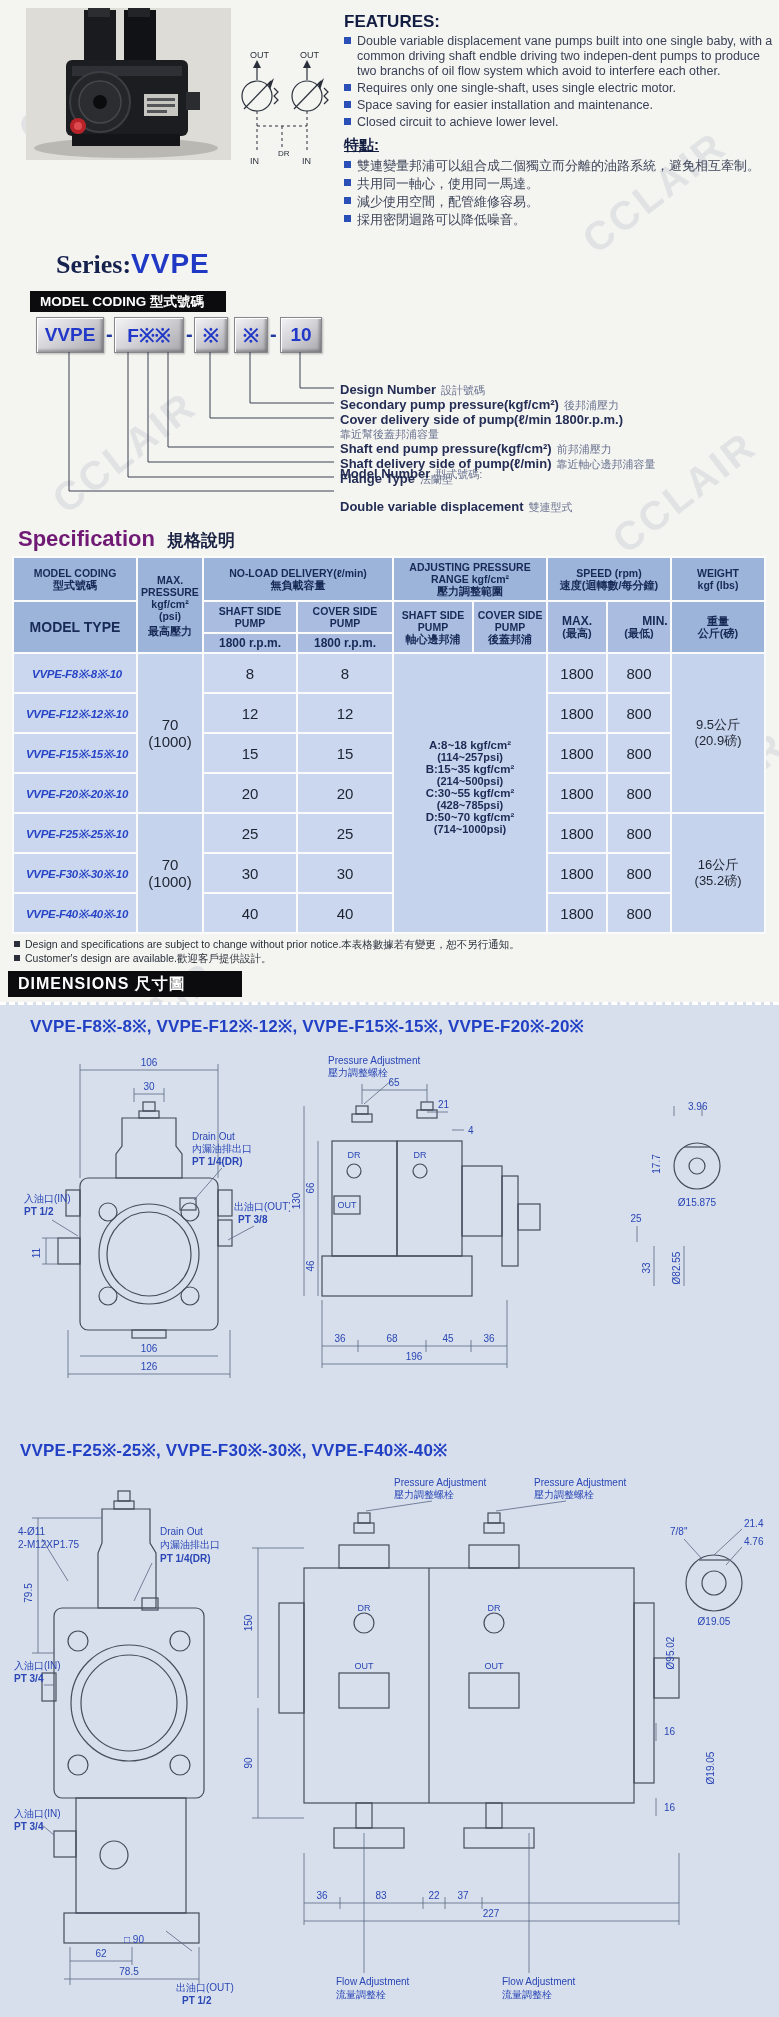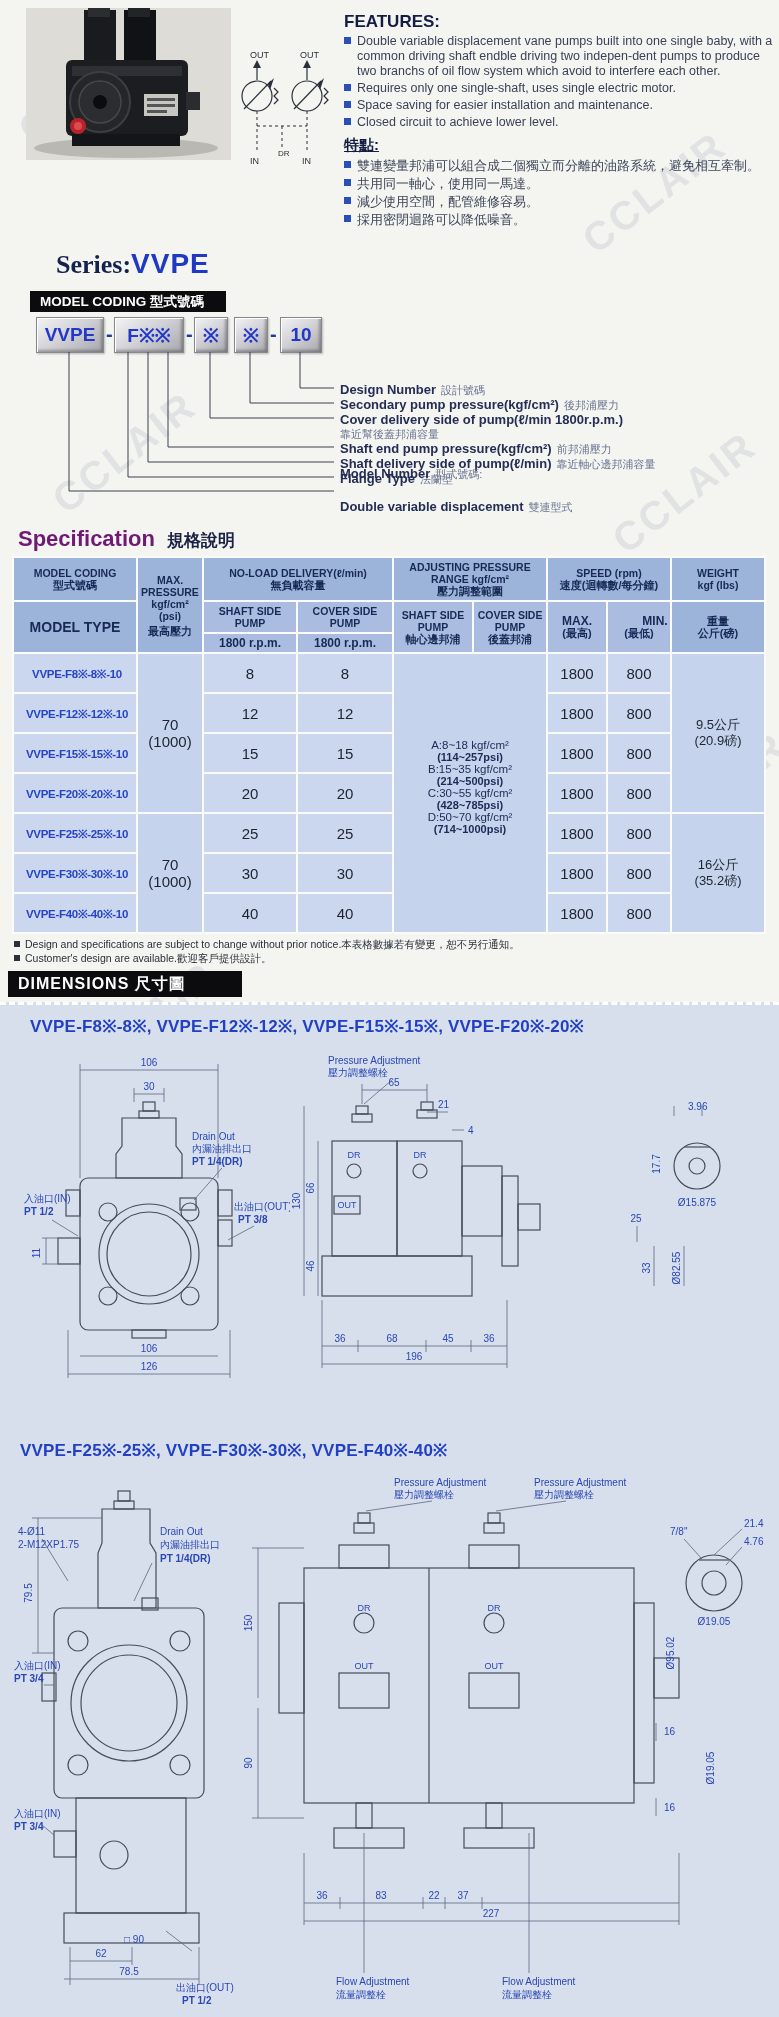--- a/index.html
+++ b/index.html
@@ -30,25 +30,25 @@
   .mc-zh{font-size:11px;color:#6a7390;margin-left:5px;}
   
   .spec-title-en{font-size:22px;font-weight:bold;color:#701a75;}
   .spec-title-zh{font-size:17px;font-weight:bold;color:#1a2243;margin-left:12px;}
   table.spec{border-collapse:separate;border-spacing:2px;background:#fbfbfb;table-layout:fixed;}
   table.spec td{text-align:center;vertical-align:middle;overflow:hidden;}
   .hcell{background:#9cb3da;color:#172a56;font-weight:bold;font-size:10.5px;line-height:12px;}
   .hsub{background:#aabde1;}
   .hcell .zh{font-size:11px;font-weight:bold;}
   .bcell{background:#cad7ee;font-size:15px;color:#1d2330;}
-  .mcell{background:#cad7ee;color:#2744c6;font-weight:bold;font-size:11.5px;text-align:left;padding-left:5px;letter-spacing:-0.3px;}
+  .mcell{background:#cad7ee;color:#2744c6;font-weight:bold;font-style:italic;font-size:11.5px;text-align:left;padding-left:5px;letter-spacing:-0.3px;}
   .merge{background:#c5d3ec;}
   .wcell{font-size:13px;color:#1d2330;line-height:16px;}
   .adjwrap{display:flex;flex-direction:column;justify-content:space-around;height:100%;padding:18px 0 30px 0;box-sizing:border-box;}
-  .adj-code{font-size:11.5px;font-weight:normal;color:#1c2a55;}
+  .adj-code{font-size:11.5px;font-weight:bold;color:#1c2a55;}
   .adj-psi{font-size:11px;font-weight:bold;color:#1c2a55;}
   .note{position:relative;padding-left:11px;font-size:10.5px;line-height:13.5px;color:#2a2f3a;}
   .note .blt{position:absolute;left:0;top:3px;width:6px;height:6px;background:#2a2f3a;}
   
   .bluepanel{position:absolute;left:0;top:1002px;width:779px;height:1015px;background:#d7dfed;border-top:3px dashed #fff;box-sizing:border-box;}
   .gtitle{position:absolute;font-size:17px;font-weight:bold;color:#2140c4;letter-spacing:0.2px;}
   svg .ln{stroke:#454c5c;fill:none;stroke-width:1.2;}
   svg .dml{stroke:#5b6783;fill:none;stroke-width:0.8;}
   svg text.dt{font-size:10px;fill:#2946b4;font-family:"Liberation Sans",sans-serif;}
   svg text.dtb{font-weight:bold;}

